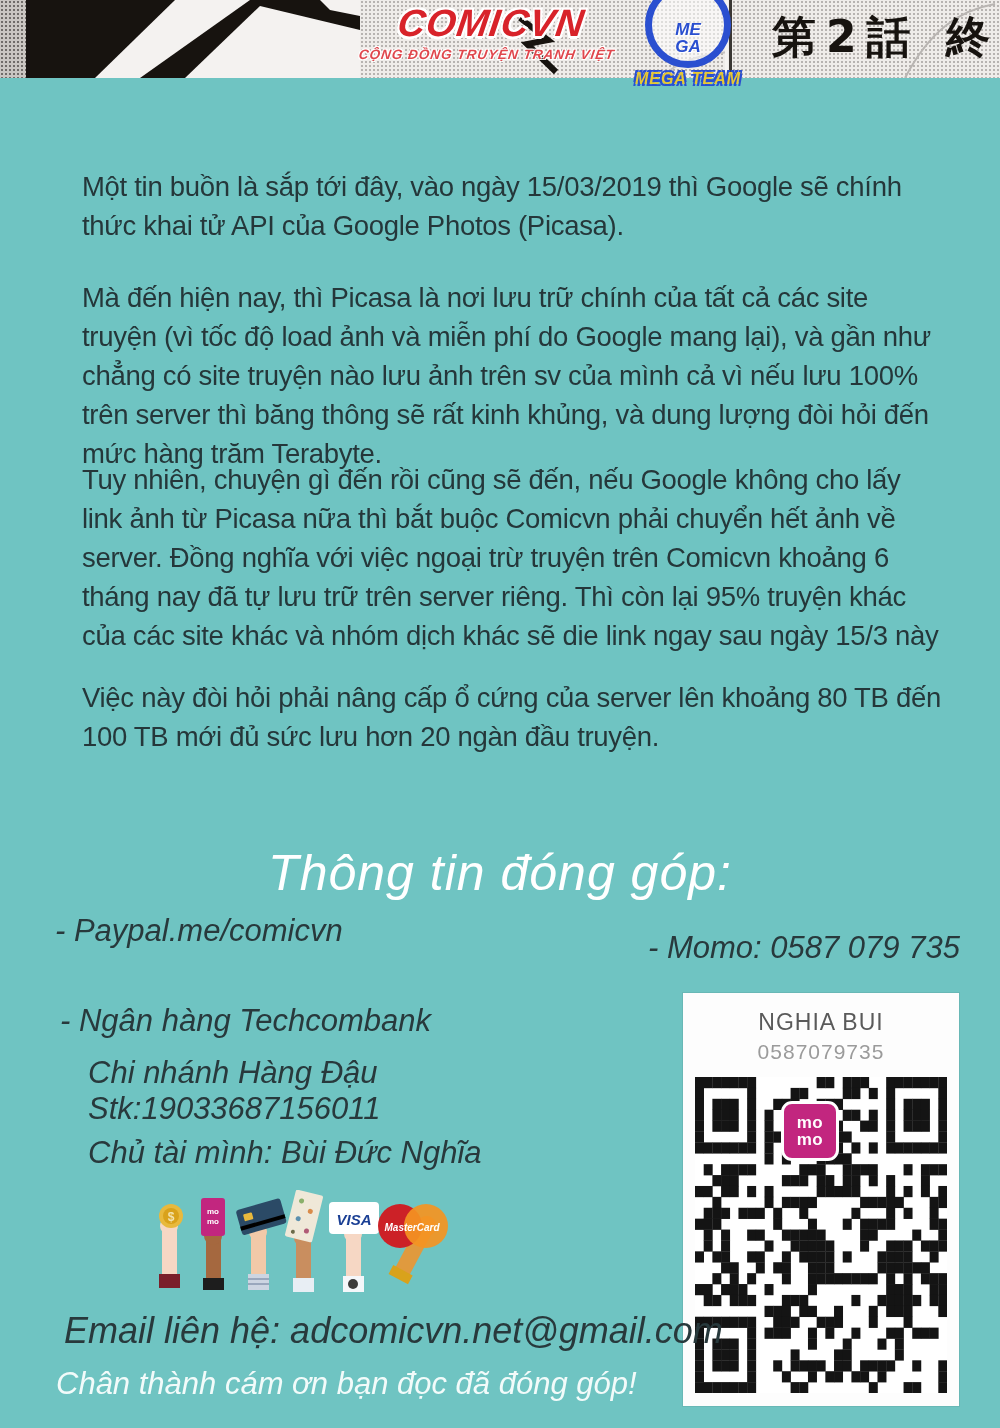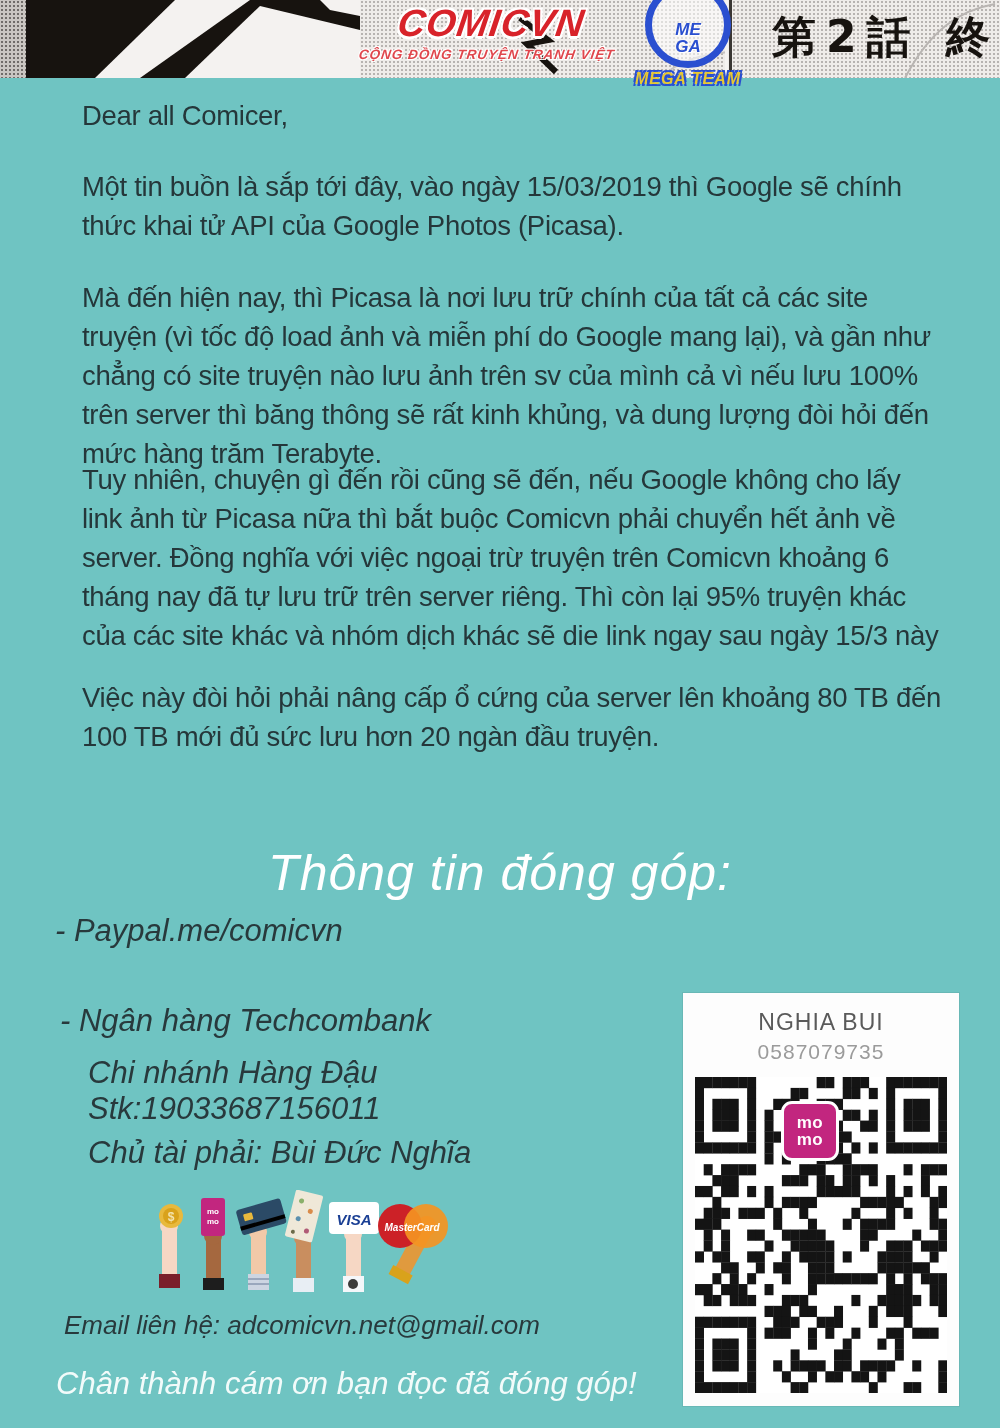--- a/index.html
+++ b/index.html
@@ -73,21 +73,21 @@
     position:absolute; left:0; top:844px; width:1000px; text-align:center;
     color:#ffffff; font-size:50px; font-style:italic; font-weight:normal; letter-spacing:1px;
   }
   .dark-italic { position:absolute; color:#28393c; font-style:italic; font-size:31px; white-space:nowrap; }
   #paypal-line { left:55px; top:913px; }
   #momo-line  { left:648px; top:930px; }
   #bank-line-0 { left:60px;  top:1003px; }
   #bank-line-1 { left:88px;  top:1047px;margin-top:8px; }
   #bank-line-2 { left:88px;  top:1091px; }
   #bank-line-3 { left:88px;  top:1135px; }
-  #email-line  { left:64px;  top:1310px; font-size:26px; }
+  #email-line  { left:64px;  top:1310px; font-size:36px; }
   #thanks-line { position:absolute; left:56px; top:1366px; color:#f2fbfa; font-style:italic; font-size:31px; white-space:nowrap; }
 
   
   #pay-icons { position:absolute; left:148px; top:1190px; }
 
   
   #qr-card {
     position:absolute; left:683px; top:993px; width:276px; height:413px;
     background:#fdfdfd; box-shadow:0 0 0 1px rgba(0,0,0,.06);
   }
@@ -129,32 +129,32 @@
       <div class="mega-ring">
         <span>ME</span>
         <span>GA</span>
       </div>
       <div class="mega-team">MEGA TEAM</div>
     </div>
 
     <div class="chapter-end">第2話 終</div>
   </div>
 
-  <div id="greeting" class="letter-text">Dear all Comicer,</div>
   <div id="para-0" class="letter-text">Một tin buồn là sắp tới đây, vào ngày 15/03/2019 thì Google sẽ chính thức khai tử API của Google Photos (Picasa).</div>
   <div id="para-1" class="letter-text">Mà đến hiện nay, thì Picasa là nơi lưu trữ chính của tất cả các site truyện (vì tốc độ load ảnh và miễn phí do Google mang lại), và gần như chẳng có site truyện nào lưu ảnh trên sv của mình cả vì nếu lưu 100% trên server thì băng thông sẽ rất kinh khủng, và dung lượng đòi hỏi đến mức hàng trăm Terabyte.</div>
   <div id="para-2" class="letter-text">Tuy nhiên, chuyện gì đến rồi cũng sẽ đến, nếu Google không cho lấy link ảnh từ Picasa nữa thì bắt buộc Comicvn phải chuyển hết ảnh về server. Đồng nghĩa với việc ngoại trừ truyện trên Comicvn khoảng 6 tháng nay đã tự lưu trữ trên server riêng. Thì còn lại 95% truyện khác của các site khác và nhóm dịch khác sẽ die link ngay sau ngày 15/3 này</div>
   <div id="para-3" class="letter-text">Việc này đòi hỏi phải nâng cấp ổ cứng của server lên khoảng 80 TB đến 100 TB mới đủ sức lưu hơn 20 ngàn đầu truyện.</div>
 
   <div id="donate-heading">Thông tin đóng góp:</div>
   <div id="paypal-line" class="dark-italic">- Paypal.me/comicvn</div>
+  <div id="momo-line" class="dark-italic">- Momo: 0587 079 735</div>
   <div id="bank-line-0" class="dark-italic">- Ngân hàng Techcombank</div>
   <div id="bank-line-1" class="dark-italic">Chi nhánh Hàng Đậu</div>
   <div id="bank-line-2" class="dark-italic">Stk:19033687156011</div>
-  <div id="bank-line-3" class="dark-italic">Chủ tài phải: Bùi Đức Nghĩa</div>
+  <div id="bank-line-3" class="dark-italic">Chủ tài mình: Bùi Đức Nghĩa</div>
 
   <svg id="pay-icons" width="300" height="108" viewBox="0 0 300 108">
 
     <g>
       <rect x="14" y="38" width="15" height="52" fill="#f6d7c4"></rect>
       <rect x="11" y="84" width="21" height="14" fill="#7a1f2b"></rect>
       <circle cx="21" cy="36" r="9" fill="#f6d7c4"></circle>
       <circle cx="23" cy="26" r="12" fill="#e8b93d"></circle>
       <circle cx="23" cy="26" r="8" fill="#d9a21b"></circle>
       <text x="23" y="31" font-size="12" font-weight="bold" fill="#f3e3ae" text-anchor="middle">$</text>

